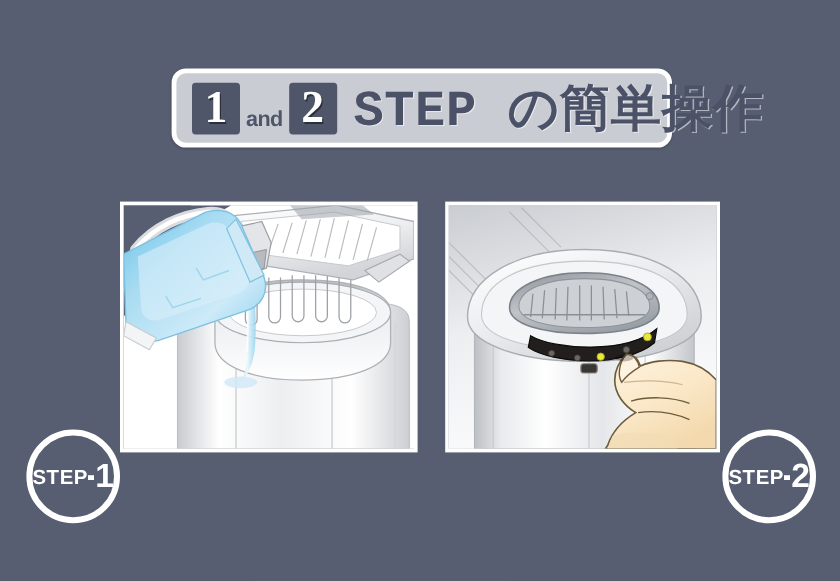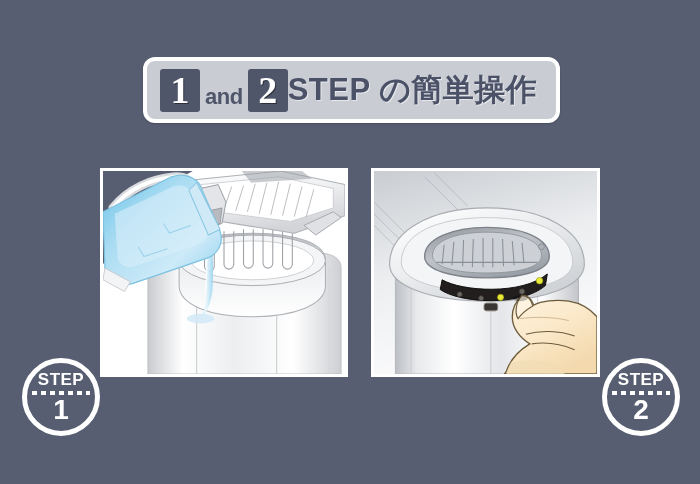--- a/index.html
+++ b/index.html
@@ -41,32 +41,33 @@
     font-size: 38px;
     font-weight: bold;
     line-height: 43px;
     text-align: center;
     border-radius: 3px;
     text-shadow: 1px 1px 0 rgba(0,0,0,0.45);
     flex: none;
   }
   #and-label {
     color: #4f566a;
-    font-size: 22px;
+    font-size: 18px;
     font-weight: bold;
     padding: 0 5px;
     align-self: flex-end;
     margin-bottom: 9px;
     letter-spacing: -0.5px;
   }
   #title-text {
     color: #4b5268;
-    font-family: Liberation Sans, sans-serif;
-    font-size: 31px;
-    font-weight: bold;
+    font-family: Liberation Mono, monospace;
+    font-size: 42px;
+    font-weight: bold;
+    margin-left: 14px;
     letter-spacing: 0.5px;
     white-space: nowrap;
     text-shadow: 1px 1px 0 rgba(255,255,255,0.55);
   }
 
   
   .panel {
     position: absolute;
     top: 168px;
     height: 209px;
@@ -82,21 +83,20 @@
   
   .step-badge {
     position: absolute;
     width: 78px;
     height: 78px;
     top: 358px;
     border: 5px solid #ffffff;
     border-radius: 50%;
     box-sizing: border-box;
     display: flex;
-    flex-direction: column;
     align-items: center;
     justify-content: center;
     color: #ffffff;
   }
   #step-badge-1 { left: 22px; }
   #step-badge-2 { left: 602px; }
   .step-word {
     font-size: 17px;
     font-weight: bold;
     letter-spacing: 0.5px;

